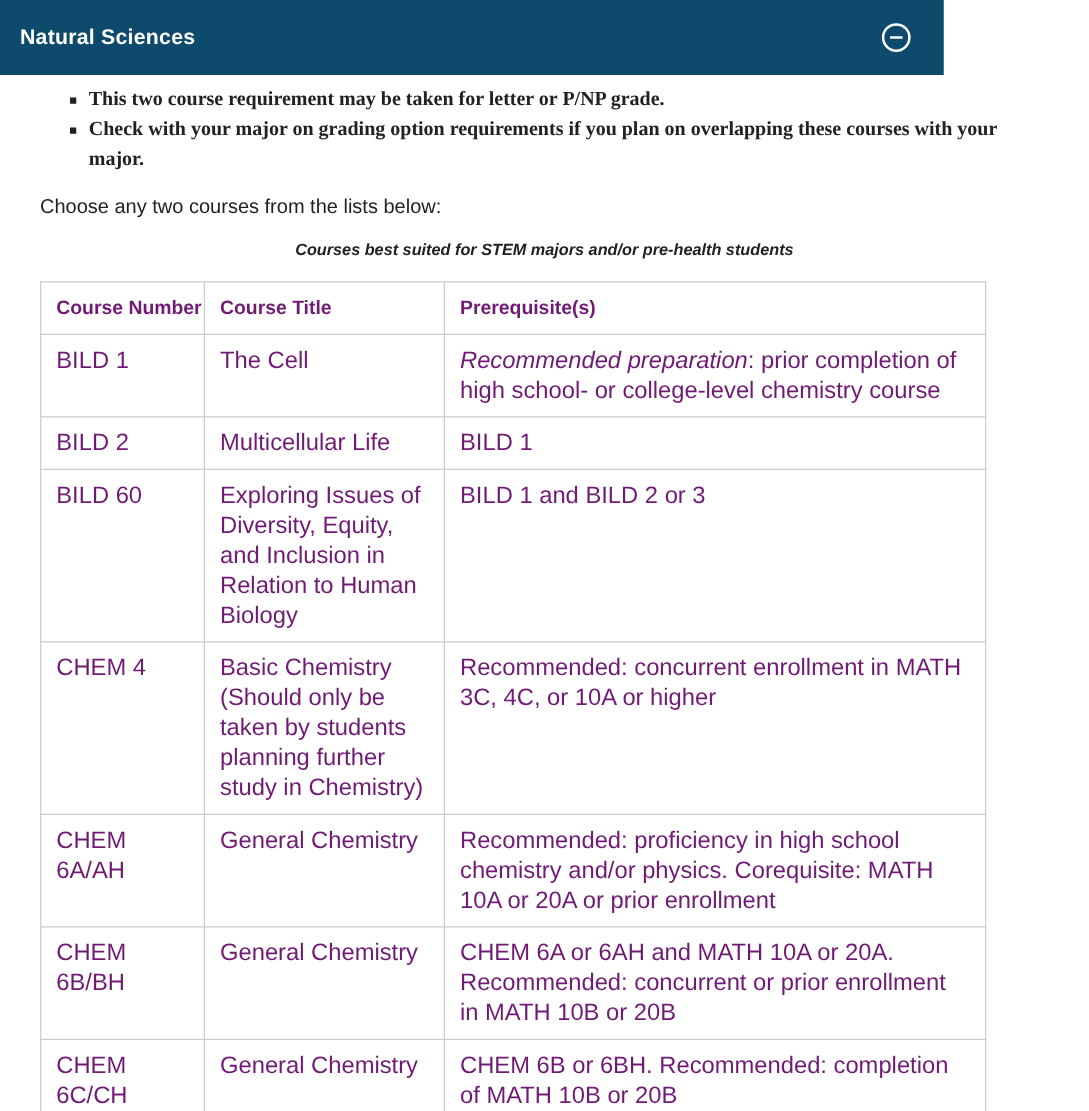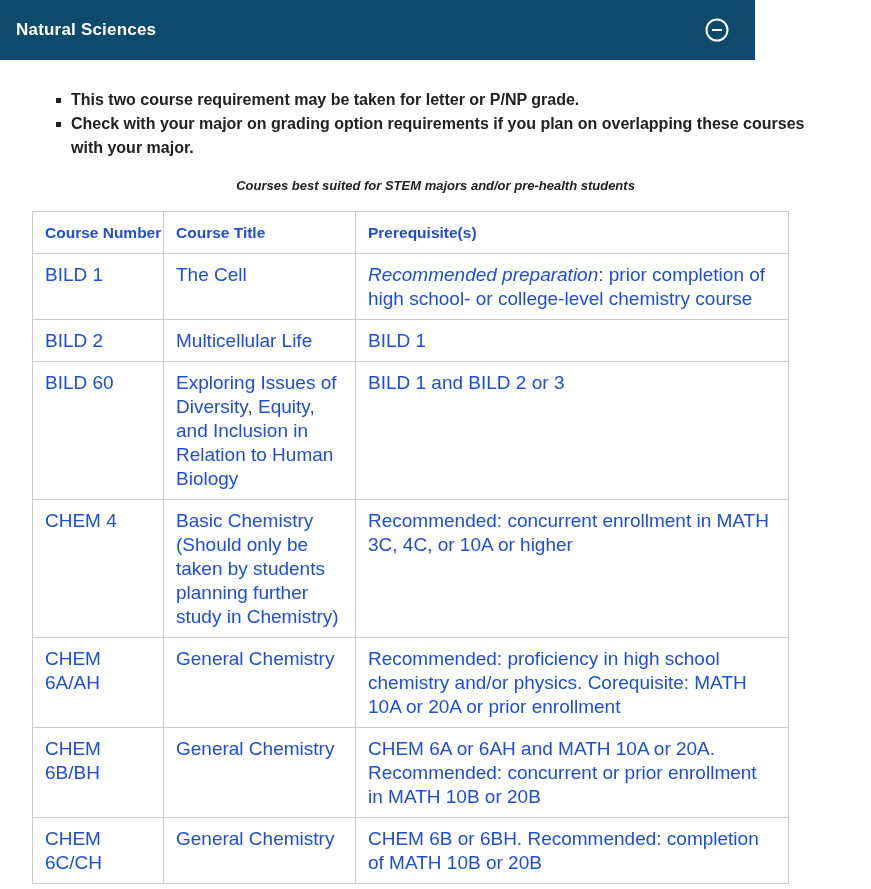--- a/index.html
+++ b/index.html
@@ -20,21 +20,21 @@
   .section-title {
     color: #ffffff; font-size: 17px; font-weight: bold; letter-spacing: 0.2px;
   }
   .collapse-btn {
     background: transparent; border: none; cursor: pointer;
     width: 26px; height: 26px; display: flex; align-items: center; justify-content: center;
     padding: 0;
   }
   
   .content { padding: 0 32px; }
-  ul.notes { list-style: none; margin: 28px 0 14px 0; }
+  ul.notes { list-style: none; margin: 8px 0 14px 0; font-family: Liberation Serif, serif; }
   ul.notes li {
     position: relative;
     padding-left: 39px;
     font-weight: bold;
     font-size: 16px;
     line-height: 24px;
     color: #212121;
   }
   ul.notes li::before {
     content: "";
@@ -60,21 +60,21 @@
   }
   .col-number { width: 131px; }
   .col-title  { width: 192px; }
   .col-prereq { width: 433px; }
   table.course-table th, table.course-table td {
     border: 1px solid #cccccc;
     vertical-align: top;
     text-align: left;
     padding: 9px 12px 8px 12px;
     line-height: 24px;
-    color: #1d4ed8;
+    color: #701a75;
   }
   table.course-table th {
     font-size: 15.5px;
     font-weight: bold;
     white-space: nowrap;
   }
   table.course-table td { font-size: 19px; font-weight: normal; }
   .it { font-style: italic; }
 </style>
 </head>
@@ -96,20 +96,21 @@
 
   <ul class="notes">
     <li>
       <span>This two course requirement may be taken for letter or P/NP grade.</span>
     </li>
     <li>
       <span>Check with your major on grading option requirements if you plan on overlapping these courses with your major.</span>
     </li>
   </ul>
 
+  <p class="intro">Choose any two courses from the lists below:</p>
 
   <p class="table-caption">Courses best suited for STEM majors and/or pre-health students</p>
 
   <table class="course-table">
     <colgroup>
       <col class="col-number">
         <col class="col-title">
         <col class="col-prereq">
     </colgroup>
     <thead>

